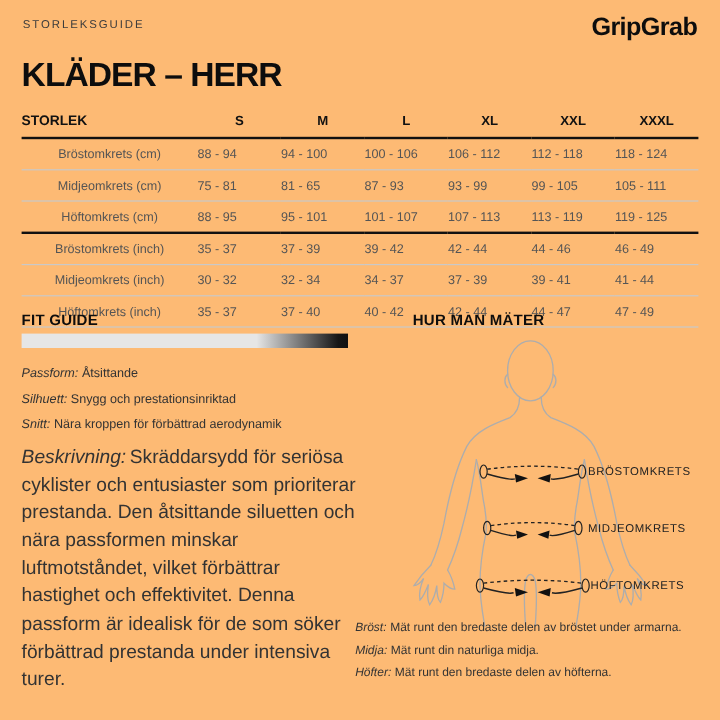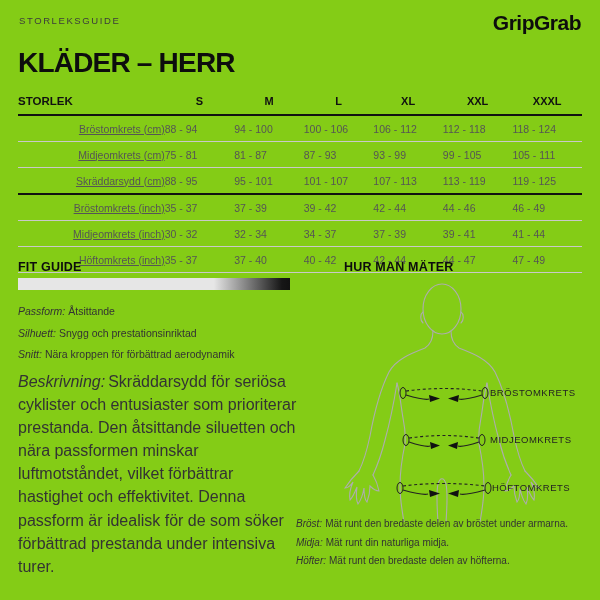--- a/index.html
+++ b/index.html
@@ -1,18 +1,18 @@
 <!DOCTYPE html>
 <html><head>
 <meta charset="utf-8">
 <style>
   * { margin:0; padding:0; box-sizing:border-box; }
   html,body { background:#fff; }
   .page {
-    position:relative; width:600px; height:600px; background:#84cc16;
+    position:relative; width:600px; height:600px; background:#fdba74;
     font-family:"Liberation Sans", sans-serif; color:#1d1d1b; overflow:hidden;
   }
   .eyebrow {
     position:absolute; left:19px; top:15px;
     font-size:9.5px; letter-spacing:1.6px; color:#3c3c3c;
   }
   .brand {
     position:absolute; right:19px; top:11px;
     font-size:21px; font-weight:700; letter-spacing:-0.5px; color:#0d0d0d;
   }
@@ -29,21 +29,21 @@
   .size-table col.c-val { width:12.33%; }
   .size-table th {
     font-size:11px; font-weight:700; color:#111; text-align:center;
     padding:4px 0 7px 0; border-bottom:2px solid #111;
   }
   .size-table th.lbl { text-align:left; font-size:11.5px; }
   .size-table td {
     font-size:10.5px; color:#555; text-align:left;
     padding:6.5px 0; border-bottom:1px solid #c9c9c9;
   }
-  .size-table td.lbl { text-align:right;text-decoration:underline; }
+  .size-table td.lbl { text-align:center; }
   .size-table tr.section-end td { border-bottom:2px solid #111; }
   
   .fit-section { position:absolute; left:18px; top:260px; width:276px; }
   .section-title { font-size:12.5px; font-weight:800; color:#0d0d0d; letter-spacing:0.2px; }
   .scale-labels {
     display:flex; justify-content:space-between; margin-top:13px;
     font-size:10.5px; color:#444;
   }
   .scale-bar {
     margin-top:4px; height:12px; width:272px;
@@ -105,28 +105,28 @@
         <td>88 - 94</td>
         <td>94 - 100</td>
         <td>100 - 106</td>
         <td>106 - 112</td>
         <td>112 - 118</td>
         <td>118 - 124</td>
       </tr>
       <tr>
         <td class="lbl">Midjeomkrets (cm)</td>
         <td>75 - 81</td>
-        <td>81 - 87</td>
+        <td>81 - 65</td>
         <td>87 - 93</td>
         <td>93 - 99</td>
         <td>99 - 105</td>
         <td>105 - 111</td>
       </tr>
       <tr class="section-end">
-        <td class="lbl">Skräddarsydd (cm)</td>
+        <td class="lbl">Höftomkrets (cm)</td>
         <td>88 - 95</td>
         <td>95 - 101</td>
         <td>101 - 107</td>
         <td>107 - 113</td>
         <td>113 - 119</td>
         <td>119 - 125</td>
       </tr>
       <tr>
         <td class="lbl">Bröstomkrets (inch)</td>
         <td>35 - 37</td>

